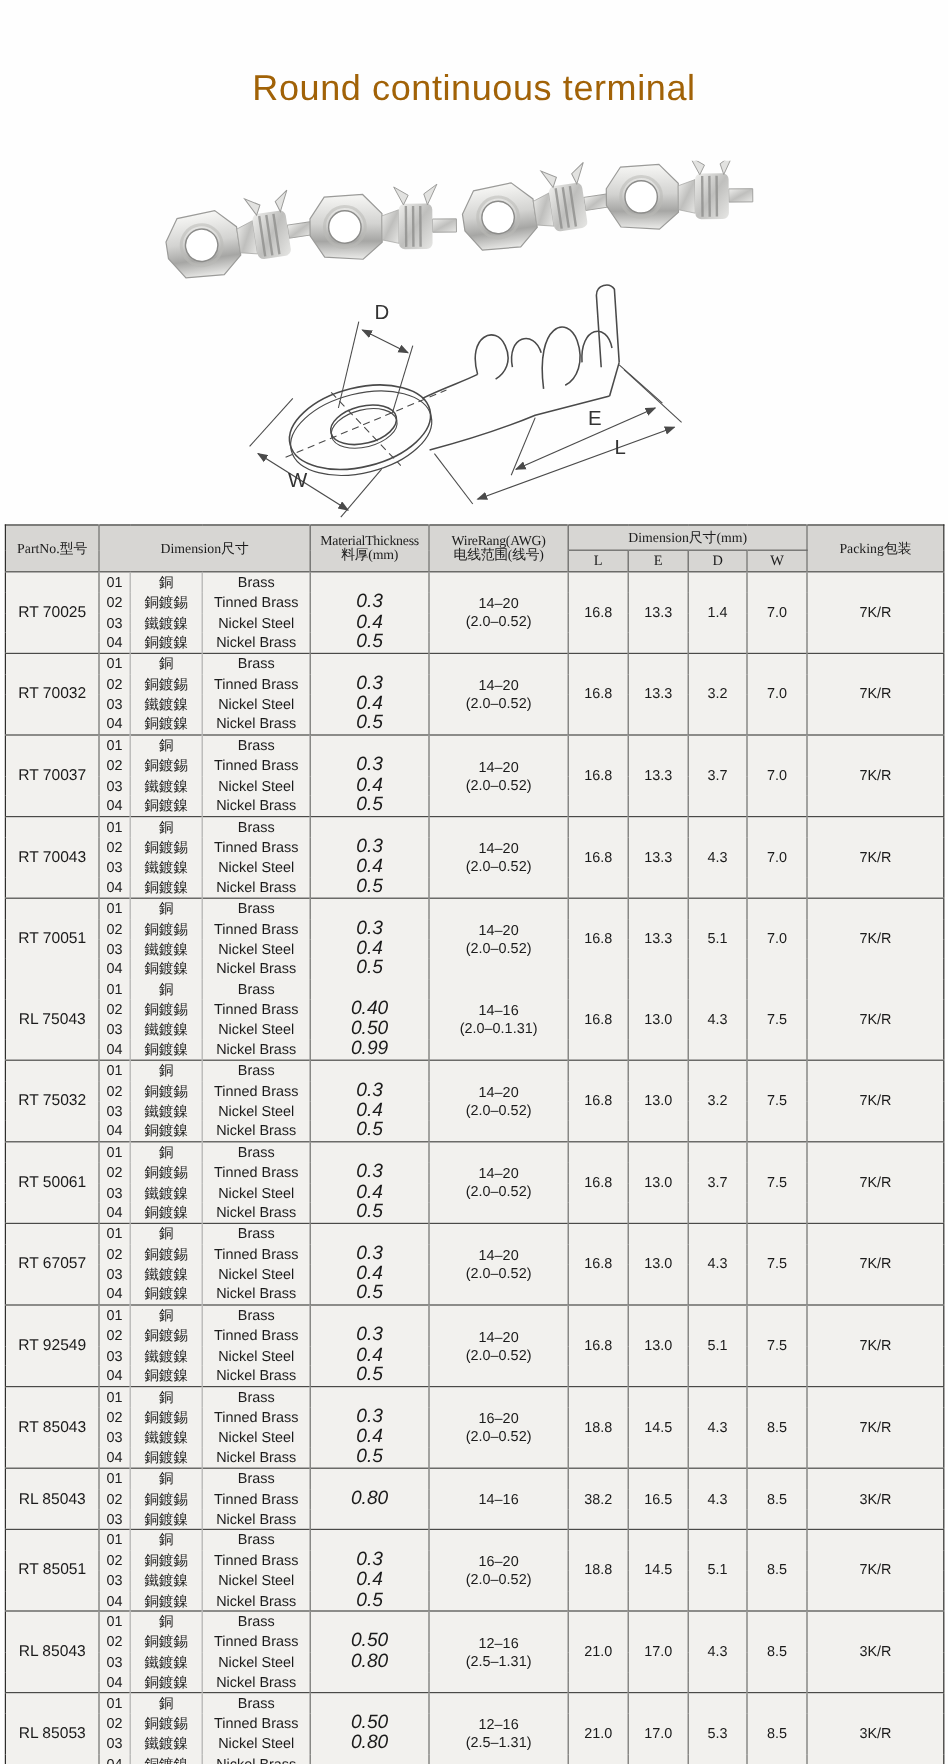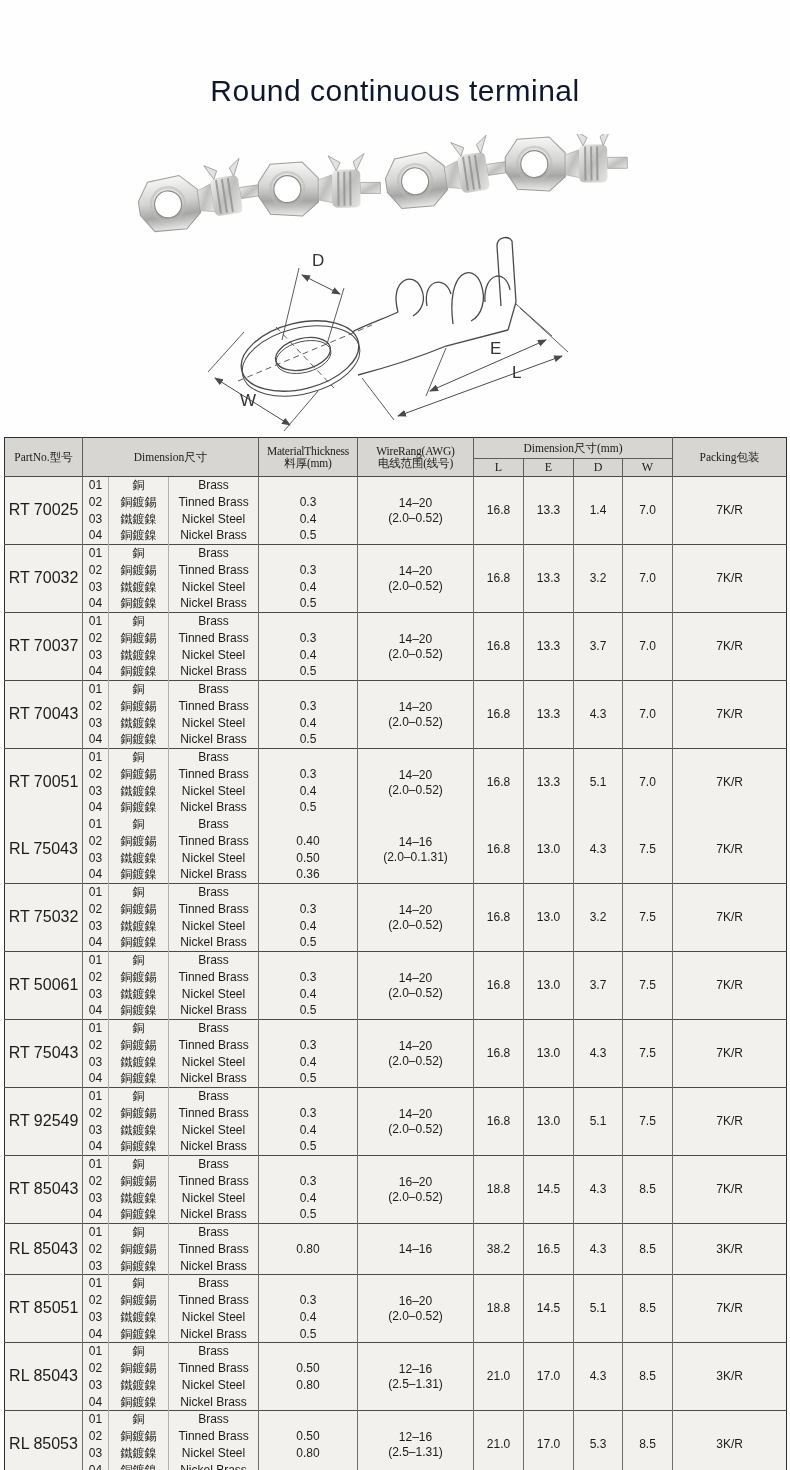--- a/index.html
+++ b/index.html
@@ -1,41 +1,41 @@
 <!DOCTYPE html>
 <html><head>
 <meta charset="utf-8">
 <style>
   html,body{margin:0;padding:0;background:#ffffff;}
   #page{position:relative;width:790px;height:1470px;background:#fefefe;overflow:hidden;
         font-family:"Liberation Sans",sans-serif;color:#161616;}
-  .page-title{position:absolute;top:74px;left:0;width:100%;text-align:center;
-        font-size:30px;letter-spacing:0.5px;color:#0f172a;}
+  .page-title{position:absolute;top:57px;left:0;width:100%;text-align:center;
+        font-size:30px;letter-spacing:0.5px;color:#a16207;}
   .photo-wrap{position:absolute;left:128px;top:134px;width:538px;height:106px;}
   .diagram-wrap{position:absolute;left:200px;top:228px;width:386px;height:208px;}
 
   
   .table-wrap{position:absolute;left:4px;top:437px;width:782px;}
   table.spec{border-collapse:collapse;width:782px;table-layout:fixed;
         background:#f2f1ee;border:1.5px solid #2f2f2d;font-size:12px;color:#1b1b1b;}
   table.spec td, table.spec th{padding:0 2px;text-align:center;vertical-align:middle;
         overflow:hidden;white-space:nowrap;}
   table.spec tbody td{line-height:16.75px;height:16.75px;}
   thead th{background:#d7d6d3;font-weight:normal;border-left:1px solid #5d5d5b;}
   thead tr.h1 th{height:20px;font-size:11.5px;}
   thead tr.h2 th{height:17px;font-size:12px;border-top:1px solid #5d5d5b;}
   thead{border-bottom:1.5px solid #2f2f2d;font-family:Liberation Serif, serif;}
   th.small2{font-size:10.4px;line-height:12.5px;letter-spacing:-0.2px;}
   th.first, td.c-part{border-left:none;}
   tbody td{border-left:1px solid #6e6e6c;}
   tbody td.c-mcn, tbody td.c-men{border-left:1px solid #b0b0ae;}
   tr.group-top td{border-top:1px solid #4a4a48;}
-  td.c-part{font-size:16px;margin-top:17px;}
+  td.c-part{font-size:13px;margin-top:17px;}
   td.c-wire div{line-height:15px;}
-  td.c-thk{font-size:12px;}
+  td.c-thk{font-size:16px;font-style:italic;}
 </style>
 </head>
 <body>
 
 <div id="page">
 
   <div class="page-title">Round continuous terminal</div>
 
   <div class="photo-wrap">
     <svg width="538" height="106" viewBox="0 0 538 106">
@@ -364,21 +364,21 @@
           <tr>
             <td class="c-mno">03</td>
             <td class="c-mcn">鐵鍍鎳</td>
             <td class="c-men">Nickel Steel</td>
             <td class="c-thk">0.50</td>
           </tr>
           <tr>
             <td class="c-mno">04</td>
             <td class="c-mcn">銅鍍鎳</td>
             <td class="c-men">Nickel Brass</td>
-            <td class="c-thk">0.36</td>
+            <td class="c-thk">0.99</td>
           </tr>
           <tr class="group-top">
             <td class="c-part" rowspan="4">RT 75032</td>
             <td class="c-mno">01</td>
             <td class="c-mcn">銅</td>
             <td class="c-men">Brass</td>
             <td class="c-thk"></td>
             <td class="c-wire" rowspan="4">
               <div>14–20</div>
               <div>(2.0–0.52)</div>
@@ -435,21 +435,21 @@
             <td class="c-men">Nickel Steel</td>
             <td class="c-thk">0.4</td>
           </tr>
           <tr>
             <td class="c-mno">04</td>
             <td class="c-mcn">銅鍍鎳</td>
             <td class="c-men">Nickel Brass</td>
             <td class="c-thk">0.5</td>
           </tr>
           <tr class="group-top">
-            <td class="c-part" rowspan="4">RT 75043</td>
+            <td class="c-part" rowspan="4">RT 67057</td>
             <td class="c-mno">01</td>
             <td class="c-mcn">銅</td>
             <td class="c-men">Brass</td>
             <td class="c-thk"></td>
             <td class="c-wire" rowspan="4">
               <div>14–20</div>
               <div>(2.0–0.52)</div>
             </td>
             <td class="c-dim" rowspan="4">16.8</td>
             <td class="c-dim" rowspan="4">13.0</td>

